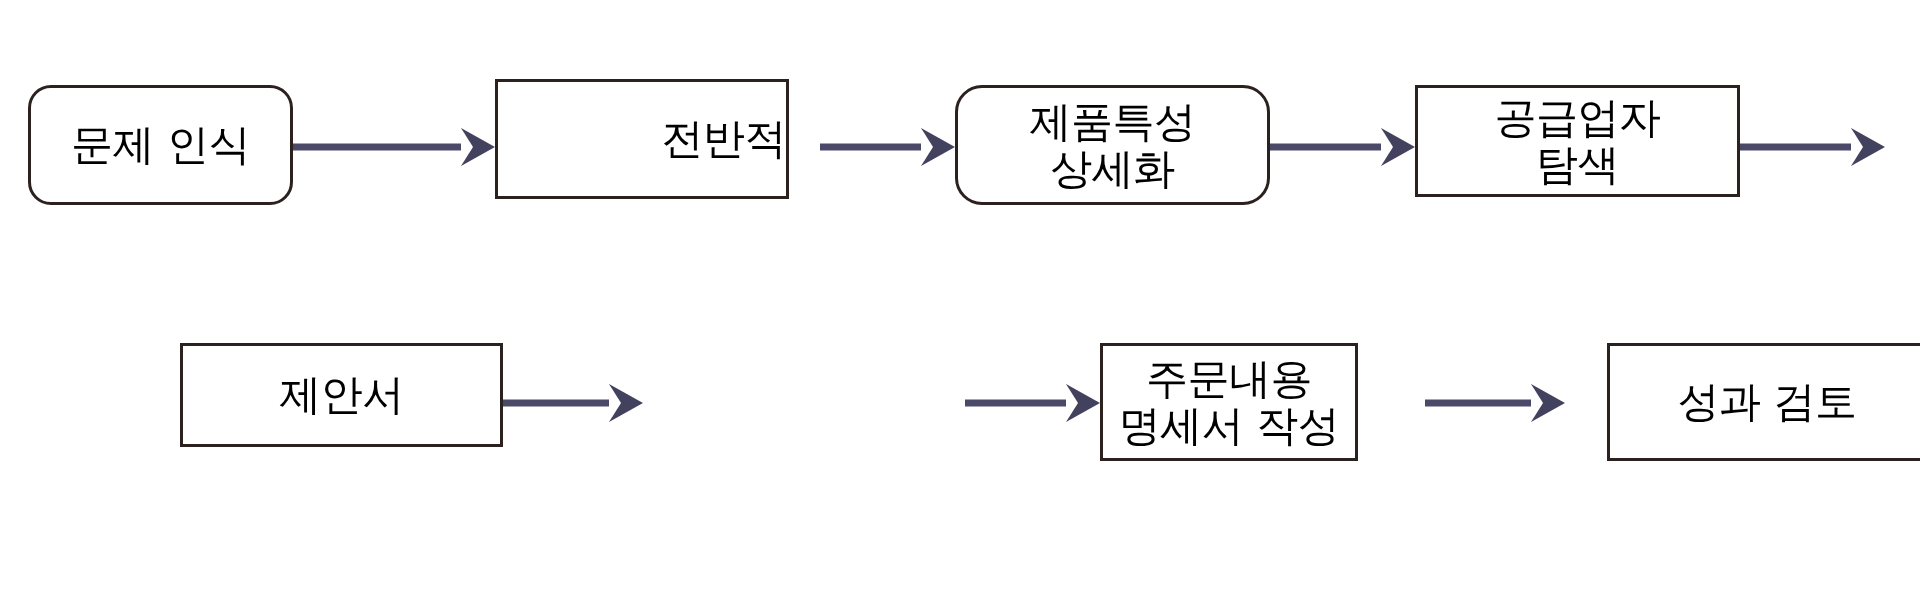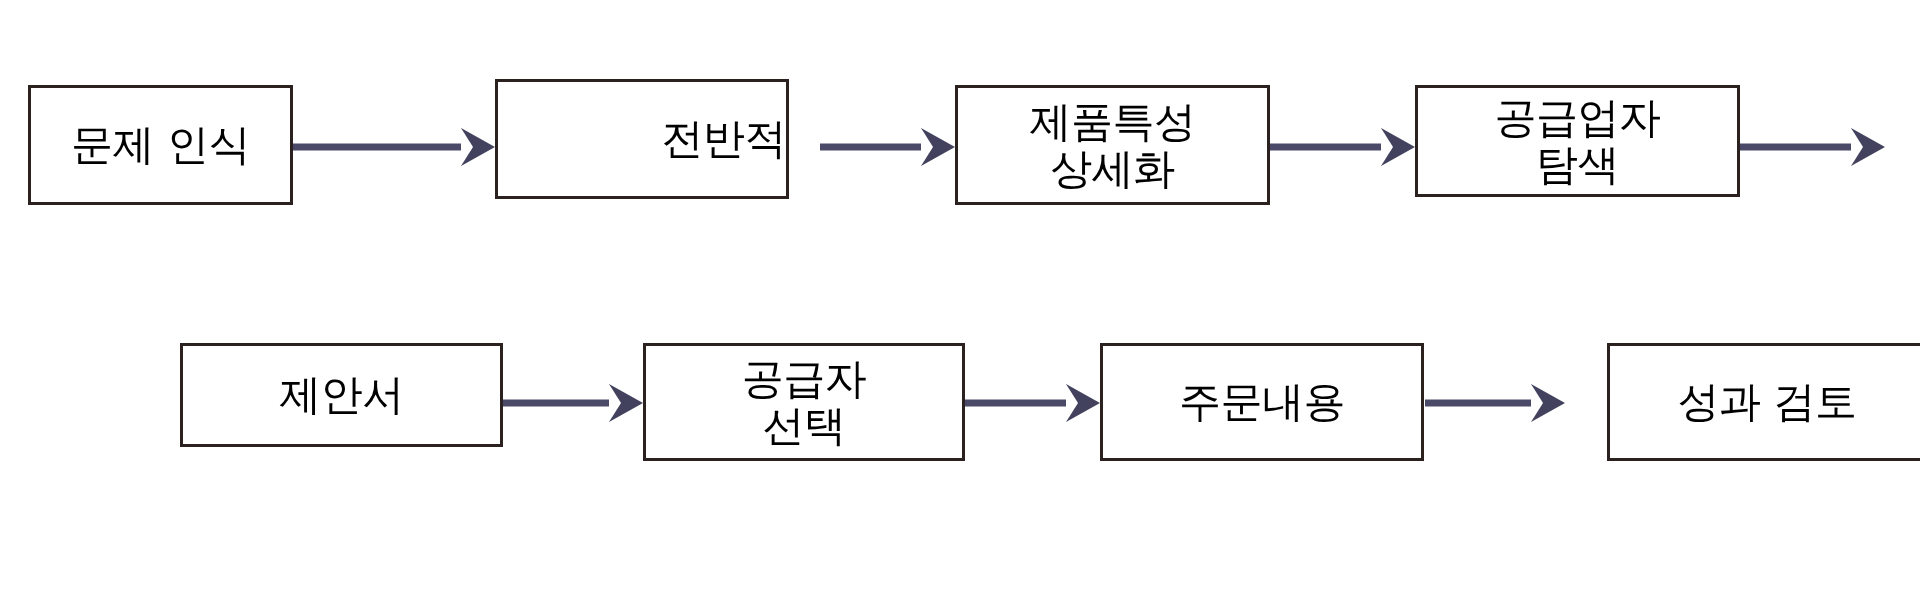--- a/index.html
+++ b/index.html
@@ -69,41 +69,41 @@
     border-top: 19px solid transparent;
     border-bottom: 19px solid transparent;
     border-left: 12px solid #ffffff;
   }
 </style>
 </head>
 <body>
 
 <div id="canvas">
 
-  <div class="node" style="left:28px; top:85px; width:265px; height:120px;">
+  <div class="node" style="left:28px; top:85px; width:265px; height:120px;border-radius:23px;">
     <span class="line">문제 인식</span>
   </div>
 
   <div class="connector" style="left:293px; top:147px; width:202px;">
     <div class="shaft" style="width:168px;"></div>
     <div class="head" style="left:168px;"></div>
     <div class="notch" style="left:168px;"></div>
   </div>
 
   <div class="node" style="left:495px; top:79px; width:294px; height:120px;align-items:flex-end;">
     <span class="line">전반적</span>
   </div>
 
   <div class="connector" style="left:820px; top:147px; width:135px;">
     <div class="shaft" style="width:101px;"></div>
     <div class="head" style="left:101px;"></div>
     <div class="notch" style="left:101px;"></div>
   </div>
 
-  <div class="node" style="left:955px; top:85px; width:315px; height:120px;">
+  <div class="node" style="left:955px; top:85px; width:315px; height:120px;border-radius:27px;">
     <span class="line">제품특성</span>
     <span class="line">상세화</span>
   </div>
 
   <div class="connector" style="left:1270px; top:147px; width:145px;">
     <div class="shaft" style="width:111px;"></div>
     <div class="head" style="left:111px;"></div>
     <div class="notch" style="left:111px;"></div>
   </div>
 
@@ -121,33 +121,30 @@
   <div class="node" style="left:180px; top:343px; width:323px; height:104px;">
     <span class="line">제안서</span>
   </div>
 
   <div class="connector" style="left:503px; top:403px; width:140px;">
     <div class="shaft" style="width:106px;"></div>
     <div class="head" style="left:106px;"></div>
     <div class="notch" style="left:106px;"></div>
   </div>
 
-  <div class="node" style="left:643px; top:343px; width:322px; height:118px;">
-    <span class="line">공급자</span>
-    <span class="line">선택</span>
-  </div>
 
   <div class="connector" style="left:965px; top:403px; width:135px;">
     <div class="shaft" style="width:101px;"></div>
     <div class="head" style="left:101px;"></div>
     <div class="notch" style="left:101px;"></div>
   </div>
 
-  <div class="node" style="left:1100px; top:343px; width:324px; height:118px;">
+  <div class="node" style="left:1100px; top:343px; width:258px; height:118px;">
     <span class="line">주문내용</span>
+    <span class="line">명세서 작성</span>
   </div>
 
   <div class="connector" style="left:1425px; top:403px; width:140px;">
     <div class="shaft" style="width:106px;"></div>
     <div class="head" style="left:106px;"></div>
     <div class="notch" style="left:106px;"></div>
   </div>
 
   <div class="node" style="left:1565px; top:343px; width:320px; height:118px;margin-left:42px;">
     <span class="line">성과 검토</span>

